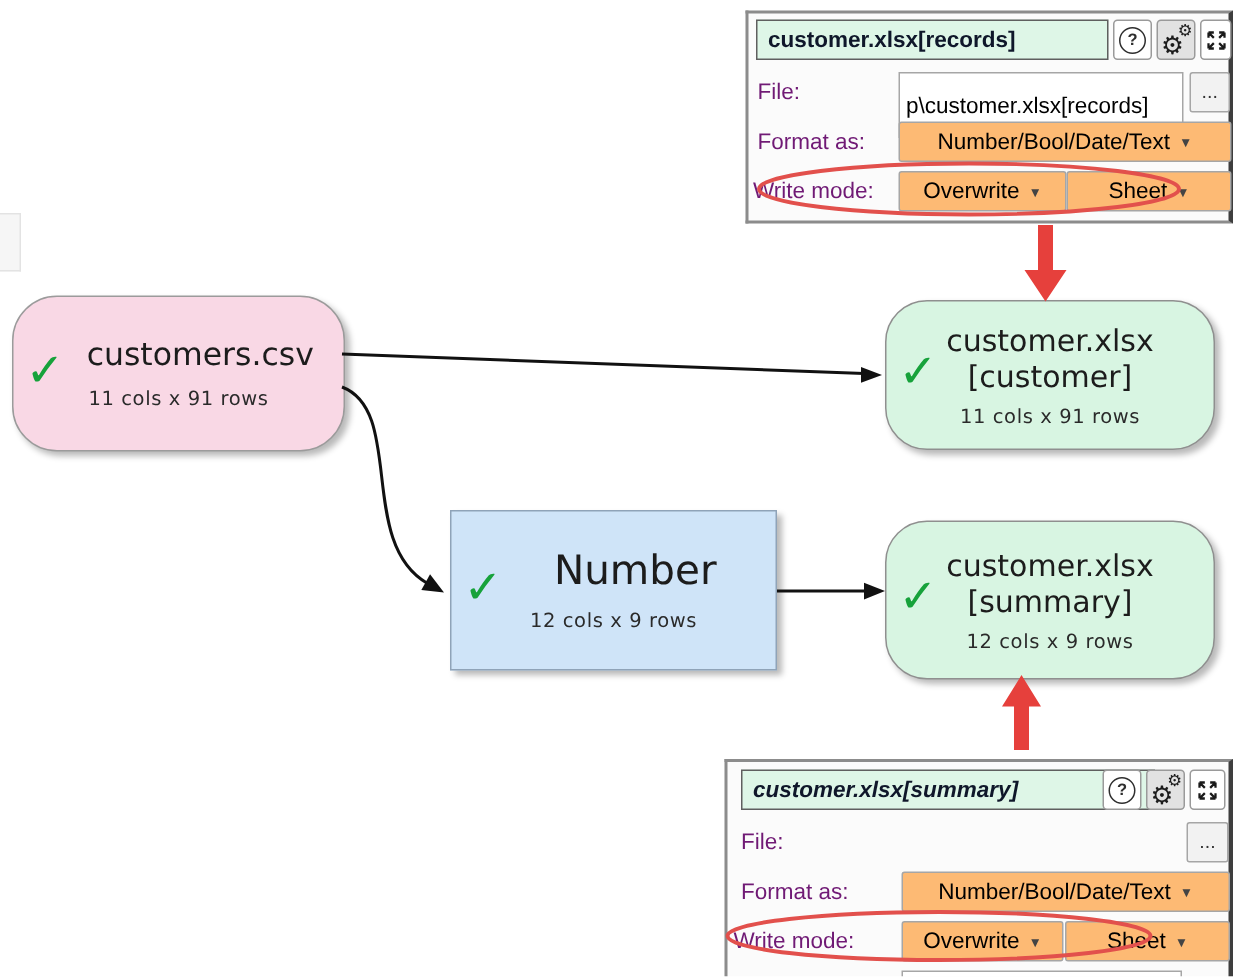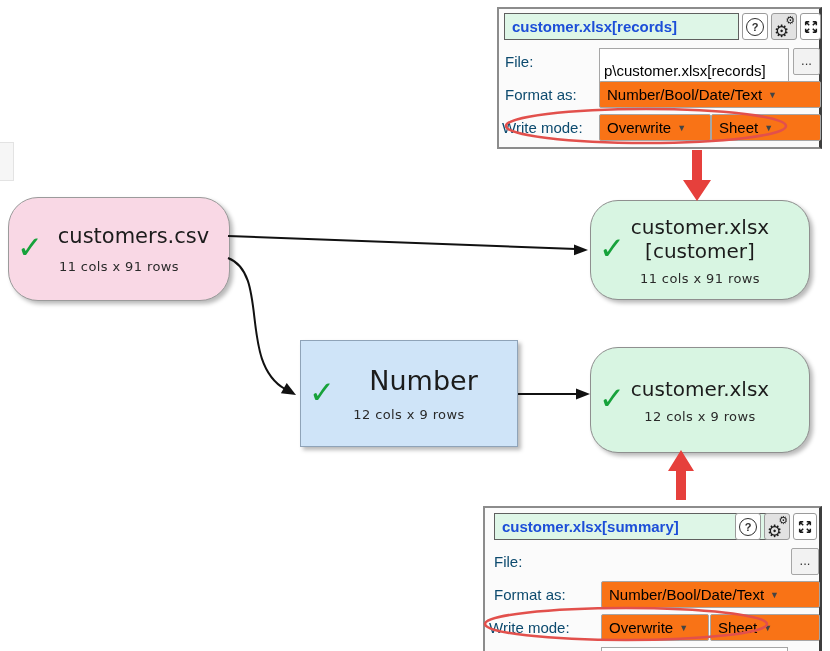--- a/index.html
+++ b/index.html
@@ -32,42 +32,42 @@
   .overlay{position:absolute;left:0;top:0;z-index:5;pointer-events:none;}
   .edge{stroke:#111;stroke-width:2;fill:none;}
   .edgehead{fill:#111;stroke:none;}
   .redfill{fill:#e6403c;stroke:none;}
   .redstroke{fill:none;stroke:#e2504c;stroke-width:2.6;}
 
   
   .panel{position:absolute;box-sizing:border-box;background:#fbfbfb;z-index:3;
          border:2px solid #8c8c8c;border-right:3px solid #3e3e3e;}
   .prow{position:absolute;left:0;width:100%;height:27px;}
-  .plabel{position:absolute;left:6px;top:0;line-height:27px;font-size:15px;color:#0c4a6e;}
+  .plabel{position:absolute;left:6px;top:0;line-height:27px;font-size:15px;color:#701a75;}
   .ptitle{position:absolute;top:0;height:27px;box-sizing:border-box;background:#def6e7;
           border:1px solid #5f5f5f;font-weight:bold;font-size:15px;line-height:25px;
-          padding-left:7px;color:#1d4ed8;white-space:nowrap;overflow:hidden;}
+          padding-left:7px;color:#0f172a;white-space:nowrap;overflow:hidden;}
   .pbtn{position:absolute;top:0;width:26px;height:27px;box-sizing:border-box;
         background:#fff;border:1px solid #9a9a9a;border-radius:3px;padding:0;
         display:flex;align-items:center;justify-content:center;cursor:pointer;}
   .pbtn.active{background:#e2e2e2;}
   .helpcirc{display:flex;align-items:center;justify-content:center;width:16px;height:16px;
         border:1.6px solid #2f2f2f;border-radius:50%;font-size:11px;font-weight:bold;color:#2f2f2f;}
   .gear{position:relative;width:20px;height:20px;font-family:"DejaVu Sans",sans-serif;color:#1c1c1c;}
   .gear .g1{position:absolute;left:0;bottom:-3px;font-size:17px;line-height:1;}
   .gear .g2{position:absolute;right:-1px;top:-2px;font-size:11px;line-height:1;}
   .pinput{position:absolute;top:0;height:44px;box-sizing:border-box;background:#fff;
         border:1px solid #a6a6a6;font-size:15px;font-family:"Liberation Sans",sans-serif;
         color:#000;padding:0 4px;}
   .pbrowse{position:absolute;top:0;height:27px;box-sizing:border-box;background:#f2f2f2;
         border:1px solid #a6a6a6;border-radius:2px;font-size:13px;color:#333;
         display:flex;align-items:flex-end;justify-content:center;padding-bottom:6px;cursor:pointer;}
-  .pcombo{position:absolute;top:0;height:27px;box-sizing:border-box;background:#f97316;
+  .pcombo{position:absolute;top:0;height:27px;box-sizing:border-box;background:#fdba74;
         border:1px solid #a6a6a6;border-radius:2px;font-size:15px;color:#000;
-        display:flex;align-items:center;justify-content:flex-start;
+        display:flex;align-items:center;justify-content:center;
         padding:0 7px;cursor:pointer;white-space:nowrap;}
   .dd{font-size:9px;color:#444;margin-left:6px;}
   .partialfield{position:absolute;height:20px;box-sizing:border-box;background:#fff;
         border:1px solid #a6a6a6;}
 </style>
 </head>
 <body>
 
 <div class="stage">
 
@@ -88,20 +88,21 @@
 
   <div class="node blue">
     <span class="check">✓</span>
     <div class="ntitle">Number</div>
     <div class="nsub">12 cols x 9 rows</div>
   </div>
 
   <div class="node mint xlsxsum">
     <span class="check">✓</span>
     <div class="ntitle2">customer.xlsx</div>
+    <div class="ntitle2">[summary]</div>
     <div class="nsub">12 cols x 9 rows</div>
   </div>
 
   <svg class="overlay" width="830" height="651" viewBox="0 0 830 651">
     <path class="edge" d="M228,236 L576,249"></path>
     <polygon class="edgehead" points="588,250 574,244.6 574,255.2"></polygon>
 
     <path class="edge" d="M228,258 C270,274 238,362 285,389"></path>
     <polygon class="edgehead" points="296,395 286.7,382.9 280.9,393.3"></polygon>
 
@@ -153,21 +154,21 @@
       </div>
       <div class="pcombo" style="left:212px;width:110px;">
         <span>Sheet</span>
         <span class="dd">▼</span>
       </div>
     </div>
   </div>
 
   <div class="panel" style="left:483px;top:506px;width:339px;height:160px;">
     <div class="prow" style="top:5px;">
-      <div class="ptitle" style="left:9px;width:276px;">customer.xlsx[summary]</div>
+      <div class="ptitle" style="left:9px;width:276px;font-style:italic;">customer.xlsx[summary]</div>
       <button class="pbtn" style="left:250px;">
         <span class="helpcirc">?</span>
       </button>
       <button class="pbtn active" style="left:279px;">
         <span class="gear">
             <span class="g1">⚙</span>
             <span class="g2">⚙</span>
           </span>
       </button>
       <button class="pbtn" style="left:308px;width:24px;">

